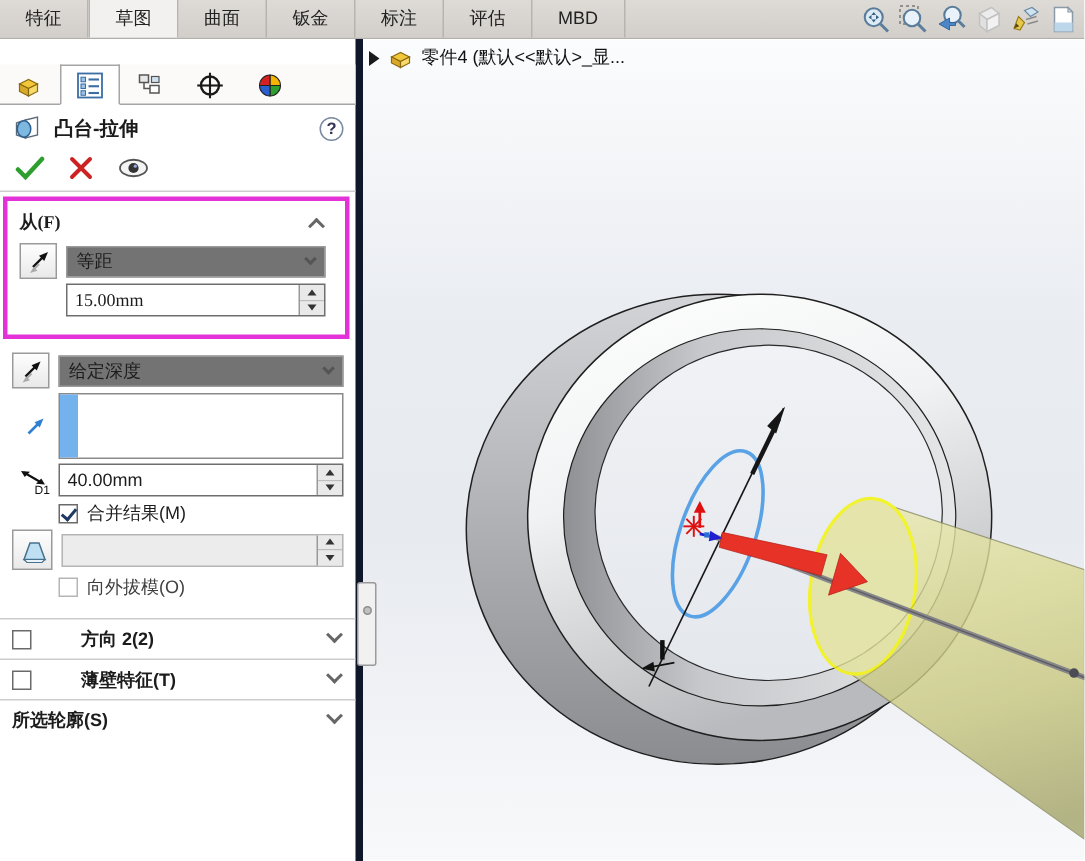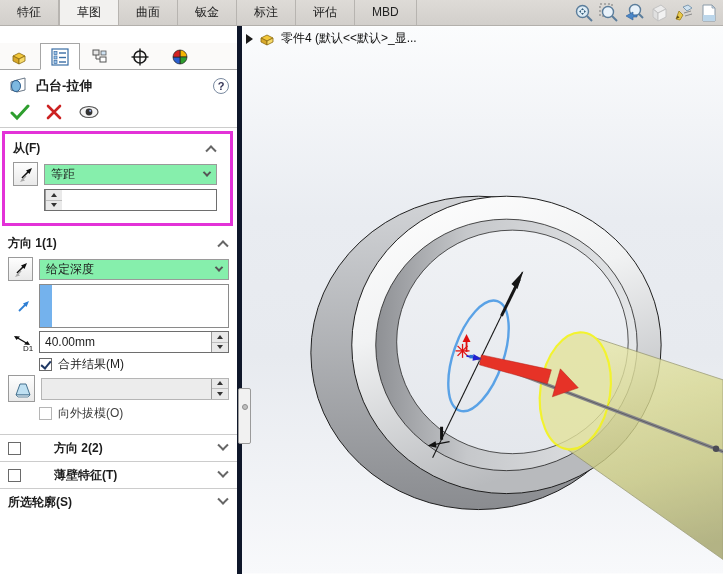--- a/index.html
+++ b/index.html
@@ -37,21 +37,21 @@
   .group { padding:2px 0 4px 0; }
   .group-label { display:flex; align-items:center; height:22px; padding:0 10px 0 8px; }
   .group-label .lbl { font-weight:bold; flex:1; }
   .chev { width:8px; height:8px; border-right:2px solid #666; border-bottom:2px solid #666; }
   .chev.up   { transform:rotate(-135deg) translate(-2px,-2px); }
   .chev.down { transform:rotate(45deg) translate(-2px,-2px); }
 
   .row { display:flex; align-items:center; margin:3px 8px 3px 8px; }
   .sq-btn { width:25px; height:24px; border:1px solid #9a9a9a; background:linear-gradient(#fefefe,#e9e9e9);
     display:flex; align-items:center; justify-content:center; margin-right:6px; }
-  .dropdown { flex:1; height:21px; background:#86efac; border:1px solid #9a9a9a;
+  .dropdown { flex:1; height:21px; background:#737373; border:1px solid #9a9a9a;
     display:flex; align-items:center; padding-left:6px; position:relative; }
   .dropdown .dd-chev { position:absolute; right:6px; width:6px; height:6px;
     border-right:2px solid #555; border-bottom:2px solid #555; transform:rotate(45deg) translate(-1px,-1px); }
   .spin { flex:1; height:22px; background:#fff; border:1px solid #6e6e6e; display:flex; }
   .spin.disabled { background:#ececec; border-color:#b5b5b5; }
   .spin .val { flex:1; line-height:20px; padding-left:5px; }
   .spin .btns { width:17px; border-left:1px solid #9a9a9a; display:flex; flex-direction:column; }
   .spin .btns div { flex:1; background:#e9e9e9; display:flex; align-items:center; justify-content:center; border-bottom:1px solid #bdbdbd; }
   .spin .btns div:last-child { border-bottom:none; }
   .tri-up { width:0; height:0; border-left:3px solid transparent; border-right:3px solid transparent; border-bottom:4px solid #333; }
@@ -61,21 +61,21 @@
   .selbox { flex:1; height:44px; background:#fff; border:1px solid #8a8a8a; display:flex; }
   .selbox .active-strip { width:12px; background:#74b2ed; }
 
   .cb { width:13px; height:13px; border:1px solid #6a6a6a; background:#fff; position:relative; margin-right:6px; flex:none; }
   .cb.checked::after { content:""; position:absolute; left:3px; top:0px; width:4px; height:8px;
     border-right:2px solid #1f3864; border-bottom:2px solid #1f3864; transform:rotate(40deg); }
   .cb.disabled { border-color:#b5b5b5; }
   .cb-label { line-height:16px;text-align:center; }
   .cb-label.dim { color:#404040; }
 
-  .magenta-wrap { border:3px solid #e332d8; margin:3px 4px 4px 2px; padding:1px 5px 5px 0; }
+  .magenta-wrap { border:3px solid #e332d8; margin:3px 4px 4px 2px; padding:1px 5px 5px 0;font-family:Liberation Serif, serif; }
 
   
   .collapsed-row { display:flex; align-items:center; height:26px; padding:0 10px 0 8px;gap:25px; }
   .collapsed-row .lbl { font-weight:bold; flex:1; }
 
   
   .splitter { position:absolute; left:238px; top:388px; width:13px; height:56px;
     background:#f1f1f1; border:1px solid #9a9a9a; border-radius:2px; z-index:5; }
   .splitter .dot { position:absolute; left:3px; top:15px; width:6px; height:6px;
     border-radius:50%; background:#c0c0c0; border:1px solid #8e8e8e; }
@@ -235,38 +235,35 @@
               </svg>
           </span>
           <div class="dropdown">
             <span>等距</span>
             <span class="dd-chev"></span>
           </div>
         </div>
         <div class="row">
           <span class="indent"></span>
           <div class="spin">
+            <span class="val">15.00mm</span>
             <span class="btns">
                 <div>
                   <span class="tri-up"></span>
                 </div>
                 <div>
                   <span class="tri-dn"></span>
                 </div>
               </span>
           </div>
         </div>
       </div>
     </div>
 
     <div class="group">
-      <div class="group-label">
-        <span class="lbl">方向 1(1)</span>
-        <span class="chev up"></span>
-      </div>
       <div class="row">
         <span class="sq-btn">
           <svg width="18" height="18">
               <line x1="5" y1="13" x2="13" y2="5" stroke="#111" stroke-width="1.6"></line>
               <polygon points="15,3 9,5.5 12.5,9" fill="#111"></polygon>
               <line x1="9" y1="11" x2="5" y2="15" stroke="#aaa" stroke-width="1.4"></line>
               <polygon points="3,17 8,15.5 5.5,13" fill="#aaa"></polygon>
             </svg>
         </span>
         <div class="dropdown">

